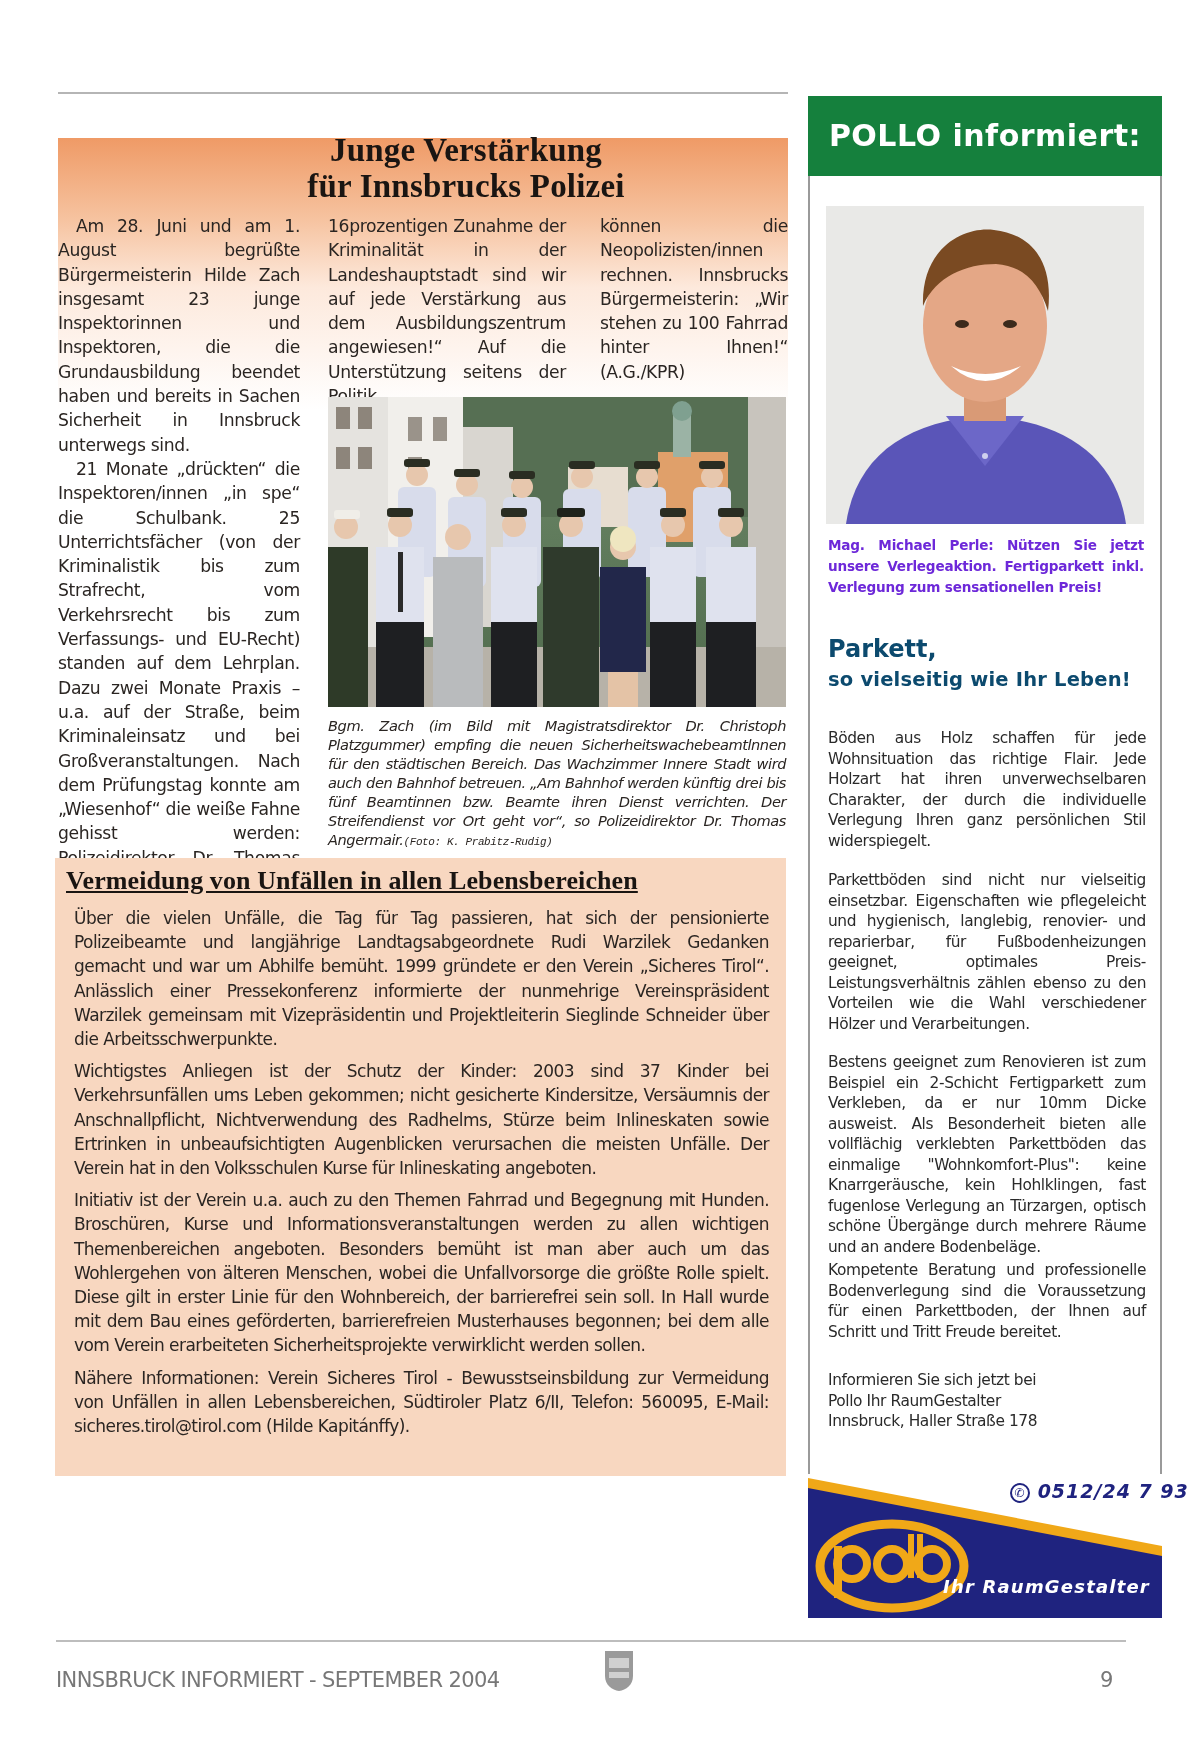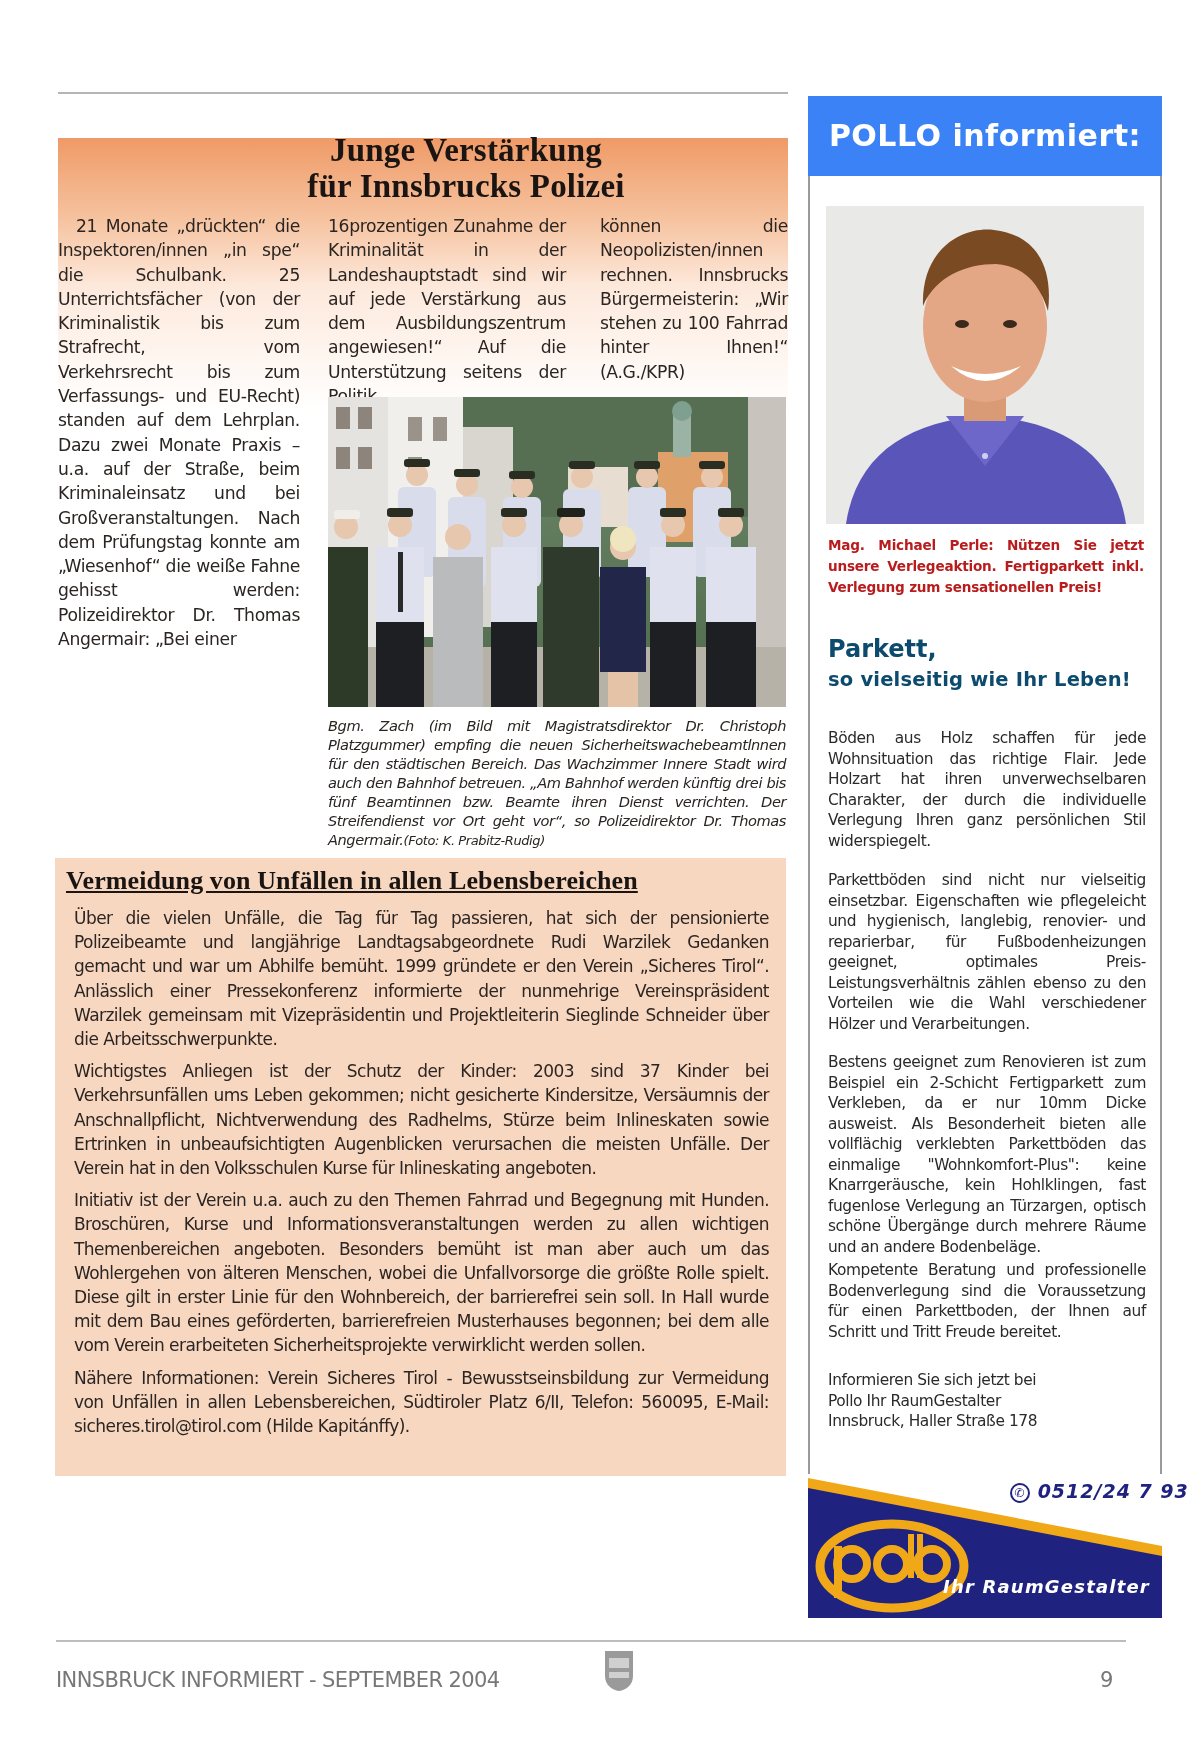--- a/index.html
+++ b/index.html
@@ -31,21 +31,21 @@
 
   .photo {
     position: absolute; left: 328px; top: 397px; width: 458px; height: 310px;
     overflow: hidden; background: #8a8f88;
   }
   .caption {
     position: absolute; left: 328px; top: 716px; width: 458px;
     font-family: "DejaVu Sans", sans-serif; font-style: italic; font-size: 14.6px;
     line-height: 19px; color: #2a2522; text-align: justify; letter-spacing: -0.45px;
   }
-  .caption .credit { font-size: 13px; letter-spacing: -0.4px; }
+  .caption .credit { font-size: 11px; letter-spacing: -0.4px; font-family: Liberation Mono, monospace; }
 
   
   .box2 {
     position: absolute; left: 55px; top: 858px; width: 731px; height: 618px;
     background: #f8d7c0;
   }
   .box2-title {
     position: absolute; left: 66px; top: 866px; width: 715px;
     font-family: "Liberation Serif", "DejaVu Serif", serif; font-weight: bold;
     font-size: 26px; line-height: 30px; color: #1a1512; letter-spacing: 0.1px; text-decoration: underline;
@@ -57,32 +57,32 @@
   }
   .box2-body p { margin: 8px; }
 
   
   .ad {
     position: absolute; left: 808px; top: 96px; width: 354px; height: 1380px;
     border: 2px solid #9a9a9a; background: #ffffff;
   }
   .ad-header {
     position: absolute; left: 808px; top: 96px; width: 354px; height: 80px;
-    background: #3b82f6; color: #ffffff;
+    background: #15803d; color: #ffffff;
     font-family: "DejaVu Sans", sans-serif; font-weight: bold; font-size: 30px;
     line-height: 80px; text-align: center; letter-spacing: 0.5px;
   }
   .ad-photo {
     position: absolute; left: 826px; top: 206px; width: 318px; height: 318px;
     background: #e8e8e6; overflow: hidden;
   }
   .ad-caption {
     position: absolute; left: 828px; top: 535px; width: 316px;
     font-family: "DejaVu Sans", sans-serif; font-weight: bold; font-size: 13.6px;
-    line-height: 21px; color: #b91c1c; letter-spacing: -0.2px; text-align: justify;
+    line-height: 21px; color: #6d28d9; letter-spacing: -0.2px; text-align: justify;
   }
   .ad-title {
     position: absolute; left: 828px; top: 632px; width: 320px;
     font-family: "DejaVu Sans", sans-serif; font-weight: bold; color: #0c4a6e;
   }
   .ad-title .t1 { font-size: 24px; line-height: 34px; display: block; }
   .ad-title .t2 { font-size: 19.5px; line-height: 28px; display: block; letter-spacing: 0.2px; }
   .ad-text {
     position: absolute; left: 828px; width: 318px;
     font-family: "DejaVu Sans", sans-serif; font-size: 15.4px; line-height: 20.5px;
@@ -108,20 +108,21 @@
 
 <div class="rule" style="left:58px; top:92px; width:730px;"></div>
 
 <div class="headline-band"></div>
 <h1 class="headline">
   <span>Junge Verstärkung</span><br>
   <span>für Innsbrucks Polizei</span>
 </h1>
 
 <div class="col col1">
+  <p class="indent">Am 28. Juni und am 1. August begrüßte Bürgermeisterin Hilde Zach insgesamt 23 junge Inspektorinnen und Inspektoren, die die Grundausbildung beendet haben und bereits in Sachen Sicherheit in Innsbruck unterwegs sind.</p>
   <p class="indent">21 Monate „drückten“ die Inspektoren/innen „in spe“ die Schulbank. 25 Unterrichtsfächer (von der Kriminalistik bis zum Strafrecht, vom Verkehrsrecht bis zum Verfassungs- und EU-Recht) standen auf dem Lehrplan. Dazu zwei Monate Praxis – u.a. auf der Straße, beim Kriminaleinsatz und bei Großveranstaltungen. Nach dem Prüfungstag konnte am „Wiesenhof“ die weiße Fahne gehisst werden: Polizeidirektor Dr. Thomas Angermair: „Bei einer</p>
 </div>
 <div class="col col2">
   <p>16prozentigen Zunahme der Kriminalität in der Landeshauptstadt sind wir auf jede Verstärkung aus dem Ausbildungszentrum angewiesen!“ Auf die Unterstützung seitens der Politik</p>
 </div>
 <div class="col col3">
   <p>können die Neopolizisten/innen rechnen. Innsbrucks Bürgermeisterin: „Wir stehen zu 100 Fahrrad hinter Ihnen!“ (A.G./KPR)</p>
 </div>
 
 <div class="photo" title="Gruppenfoto der neuen Polizeibeamten in der Innsbrucker Altstadt">

